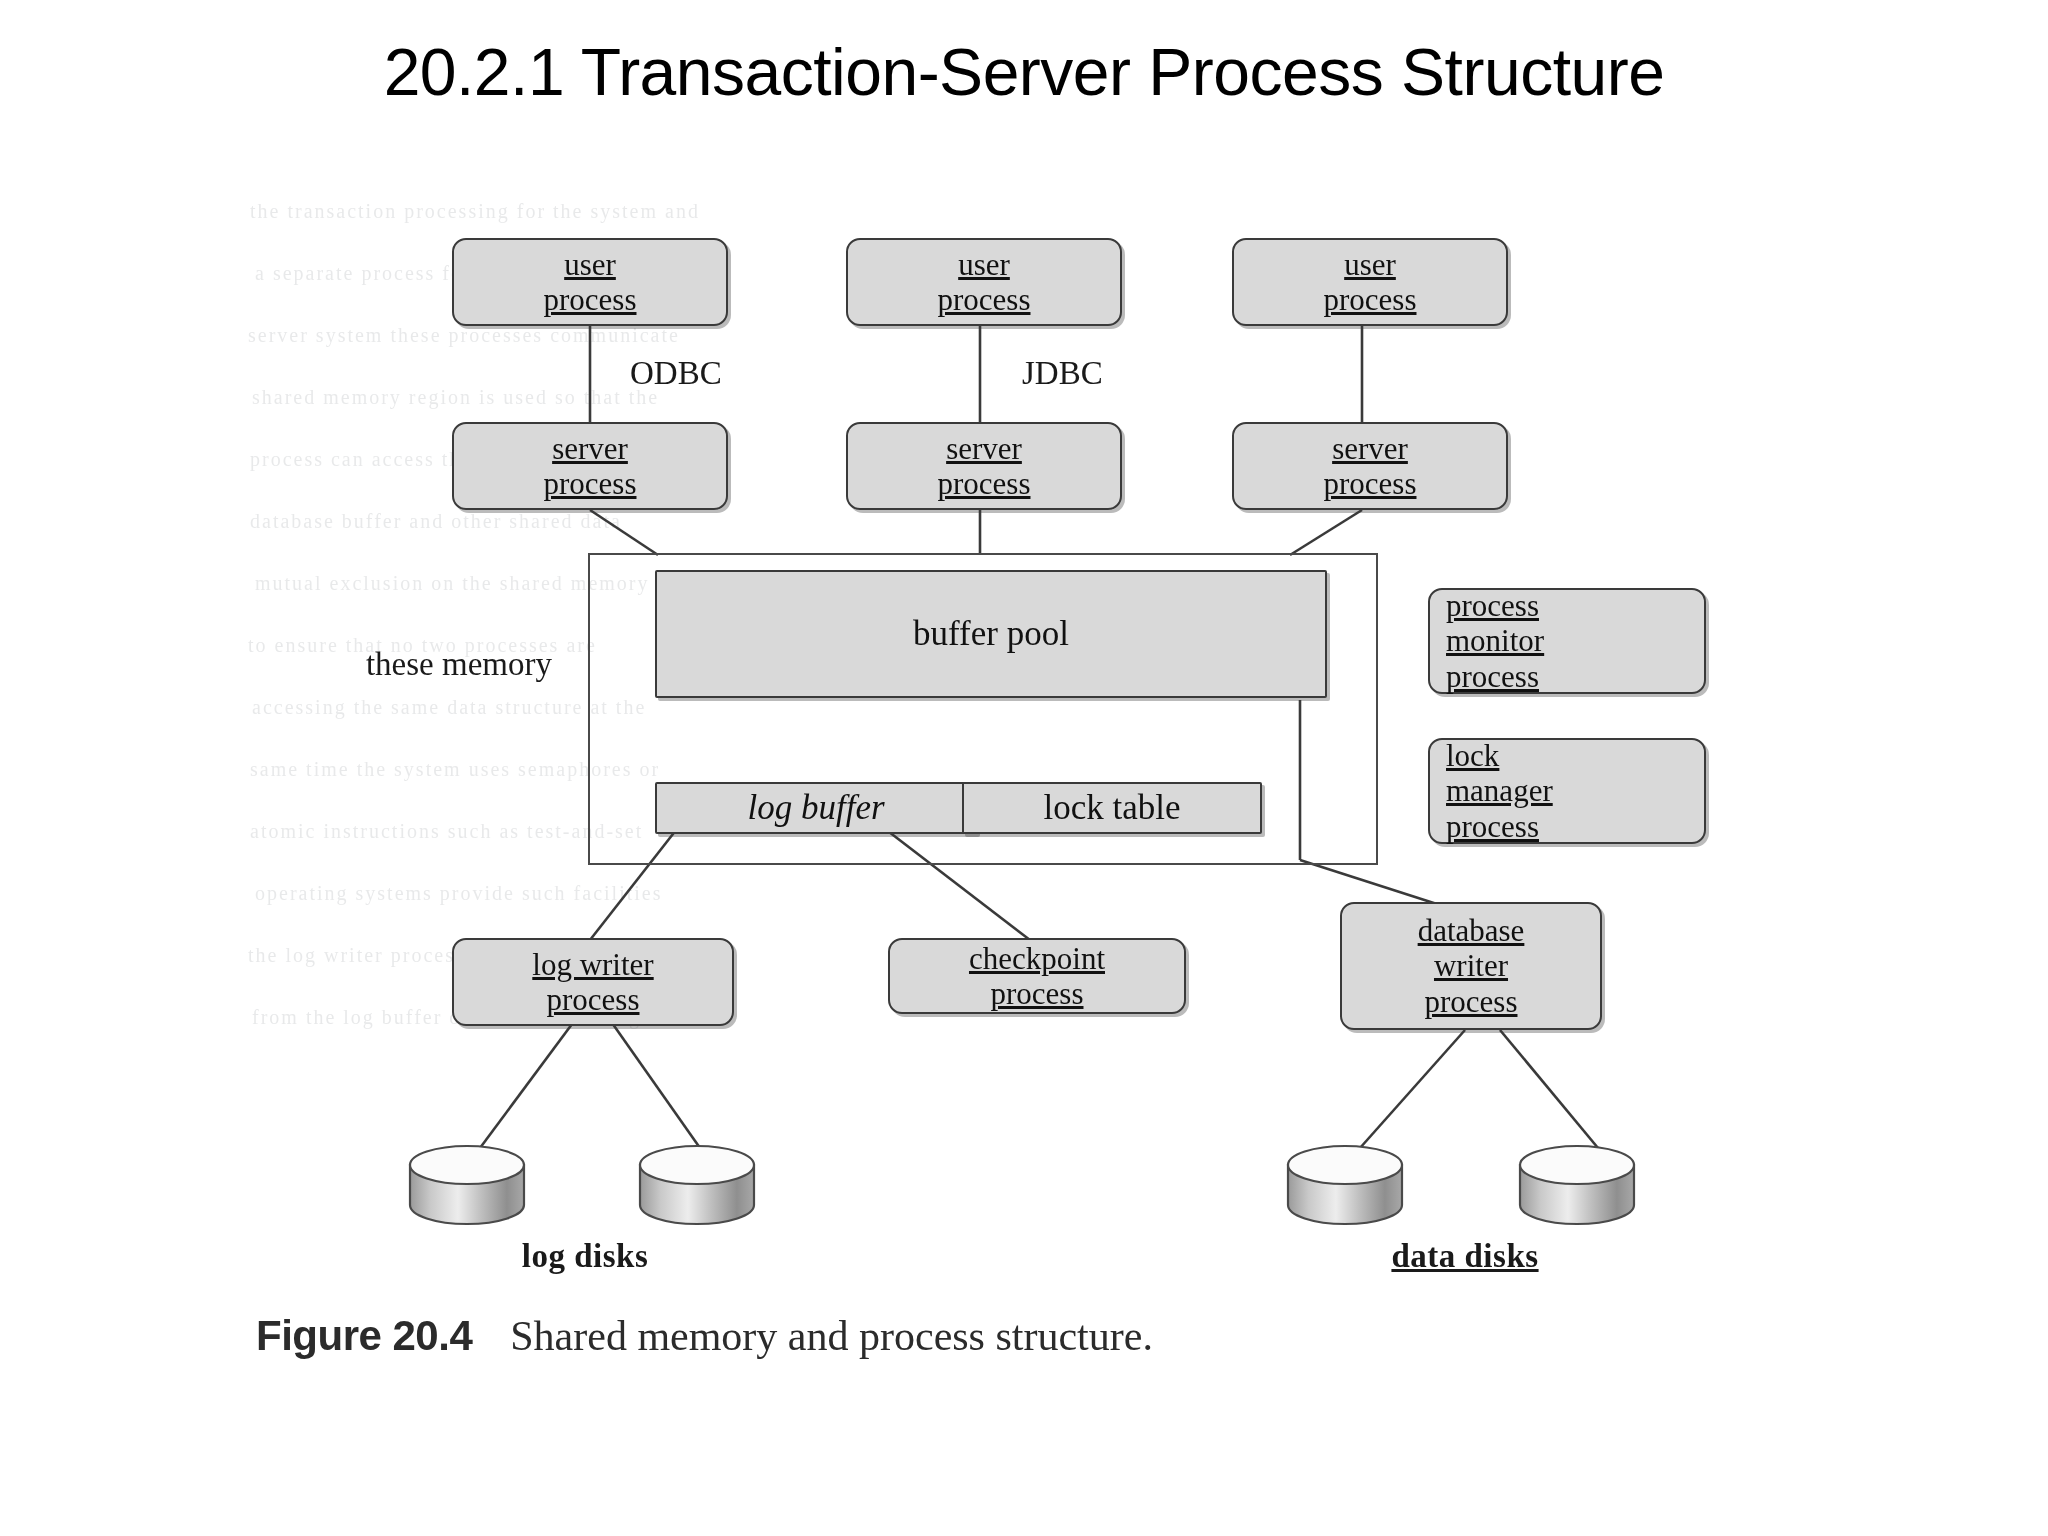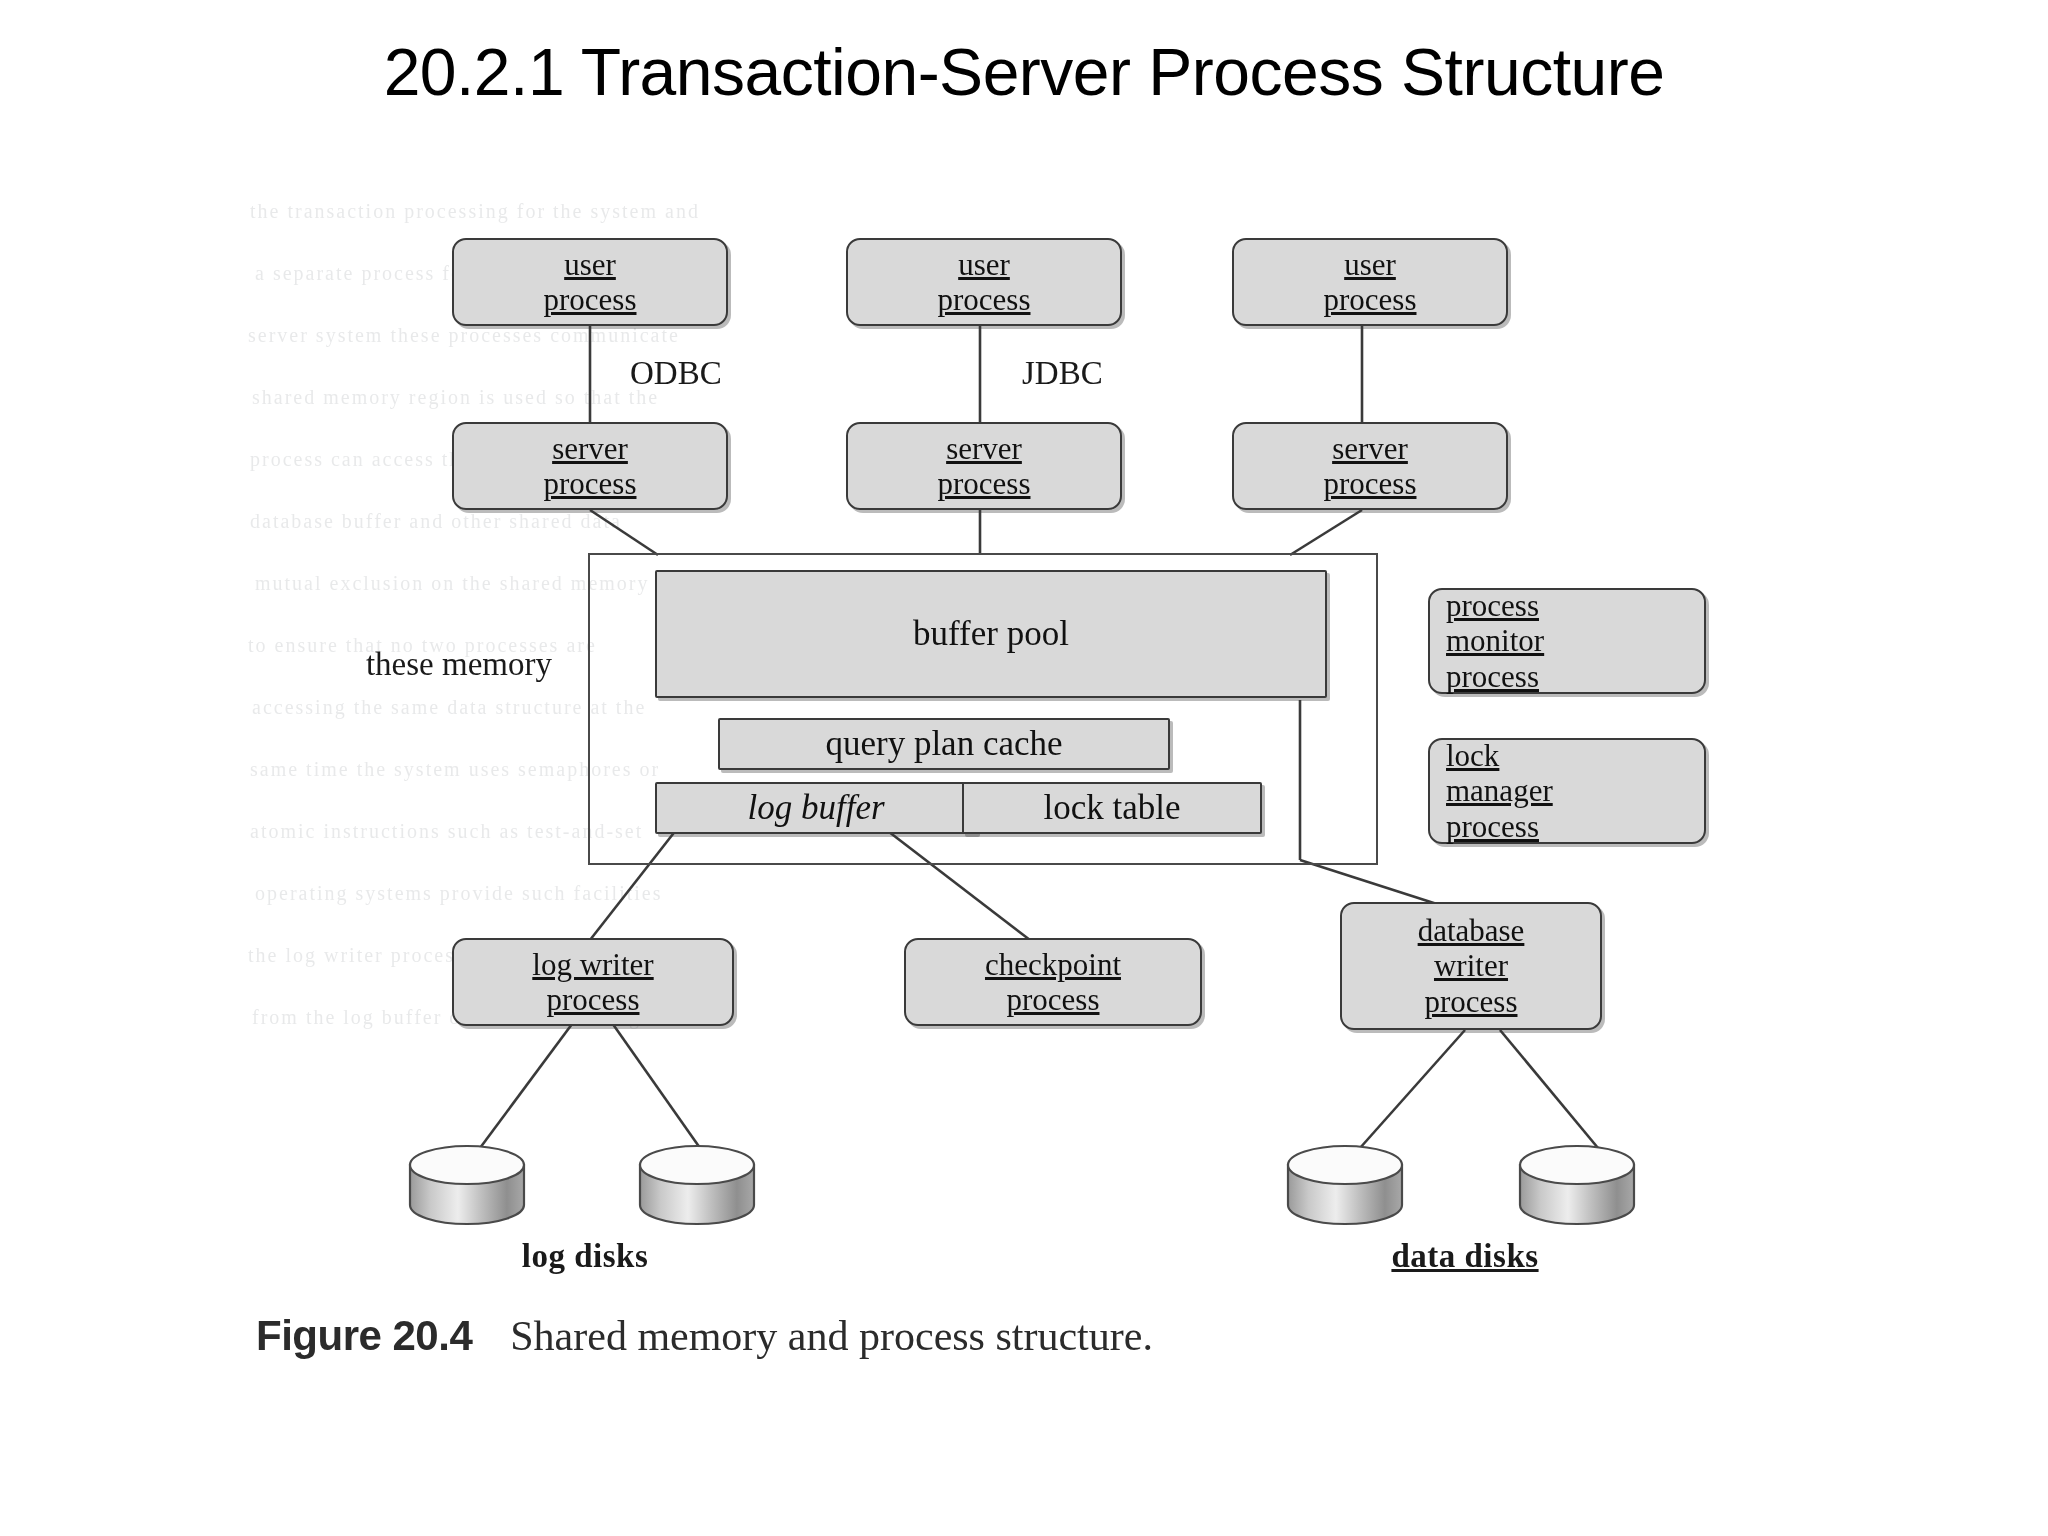--- a/index.html
+++ b/index.html
@@ -237,23 +237,20 @@
   </div>
   <div class="node rounded proc-box" style="left:1232px; top:422px; width:276px; height:88px;">
     <span class="ln">server</span>
     <span class="ln">process</span>
   </div>
 
   <div class="node sq mem-box" style="left:655px; top:570px; width:672px; height:128px;">
     <span class="ln">buffer pool</span>
   </div>
 
-  <div class="node sq mem-box" style="left:718px; top:718px; width:452px; height:52px;">
-    <span class="ln">query plan cache</span>
-  </div>
 
   <div class="node sq mem-box" style="left:655px; top:782px; width:322px; height:52px;font-style:italic;">
     <span class="ln">log buffer</span>
   </div>
 
   <div class="node sq mem-box" style="left:962px; top:782px; width:300px; height:52px;">
     <span class="ln">lock table</span>
   </div>
 
   <div class="node rounded leftal side-box" style="left:1428px; top:588px; width:278px; height:106px;">
@@ -266,21 +263,21 @@
     <span class="ln">lock</span>
     <span class="ln">manager</span>
     <span class="ln">process</span>
   </div>
 
   <div class="node rounded proc-box" style="left:452px; top:938px; width:282px; height:88px;">
     <span class="ln">log writer</span>
     <span class="ln">process</span>
   </div>
 
-  <div class="node rounded proc-box" style="left:888px; top:938px; width:298px; height:88px;margin-left:16px;">
+  <div class="node rounded proc-box" style="left:888px; top:938px; width:298px; height:76px;">
     <span class="ln">checkpoint</span>
     <span class="ln">process</span>
   </div>
 
   <div class="node rounded proc-box" style="left:1340px; top:902px; width:262px; height:128px;">
     <span class="ln">database</span>
     <span class="ln">writer</span>
     <span class="ln">process</span>
   </div>
 

